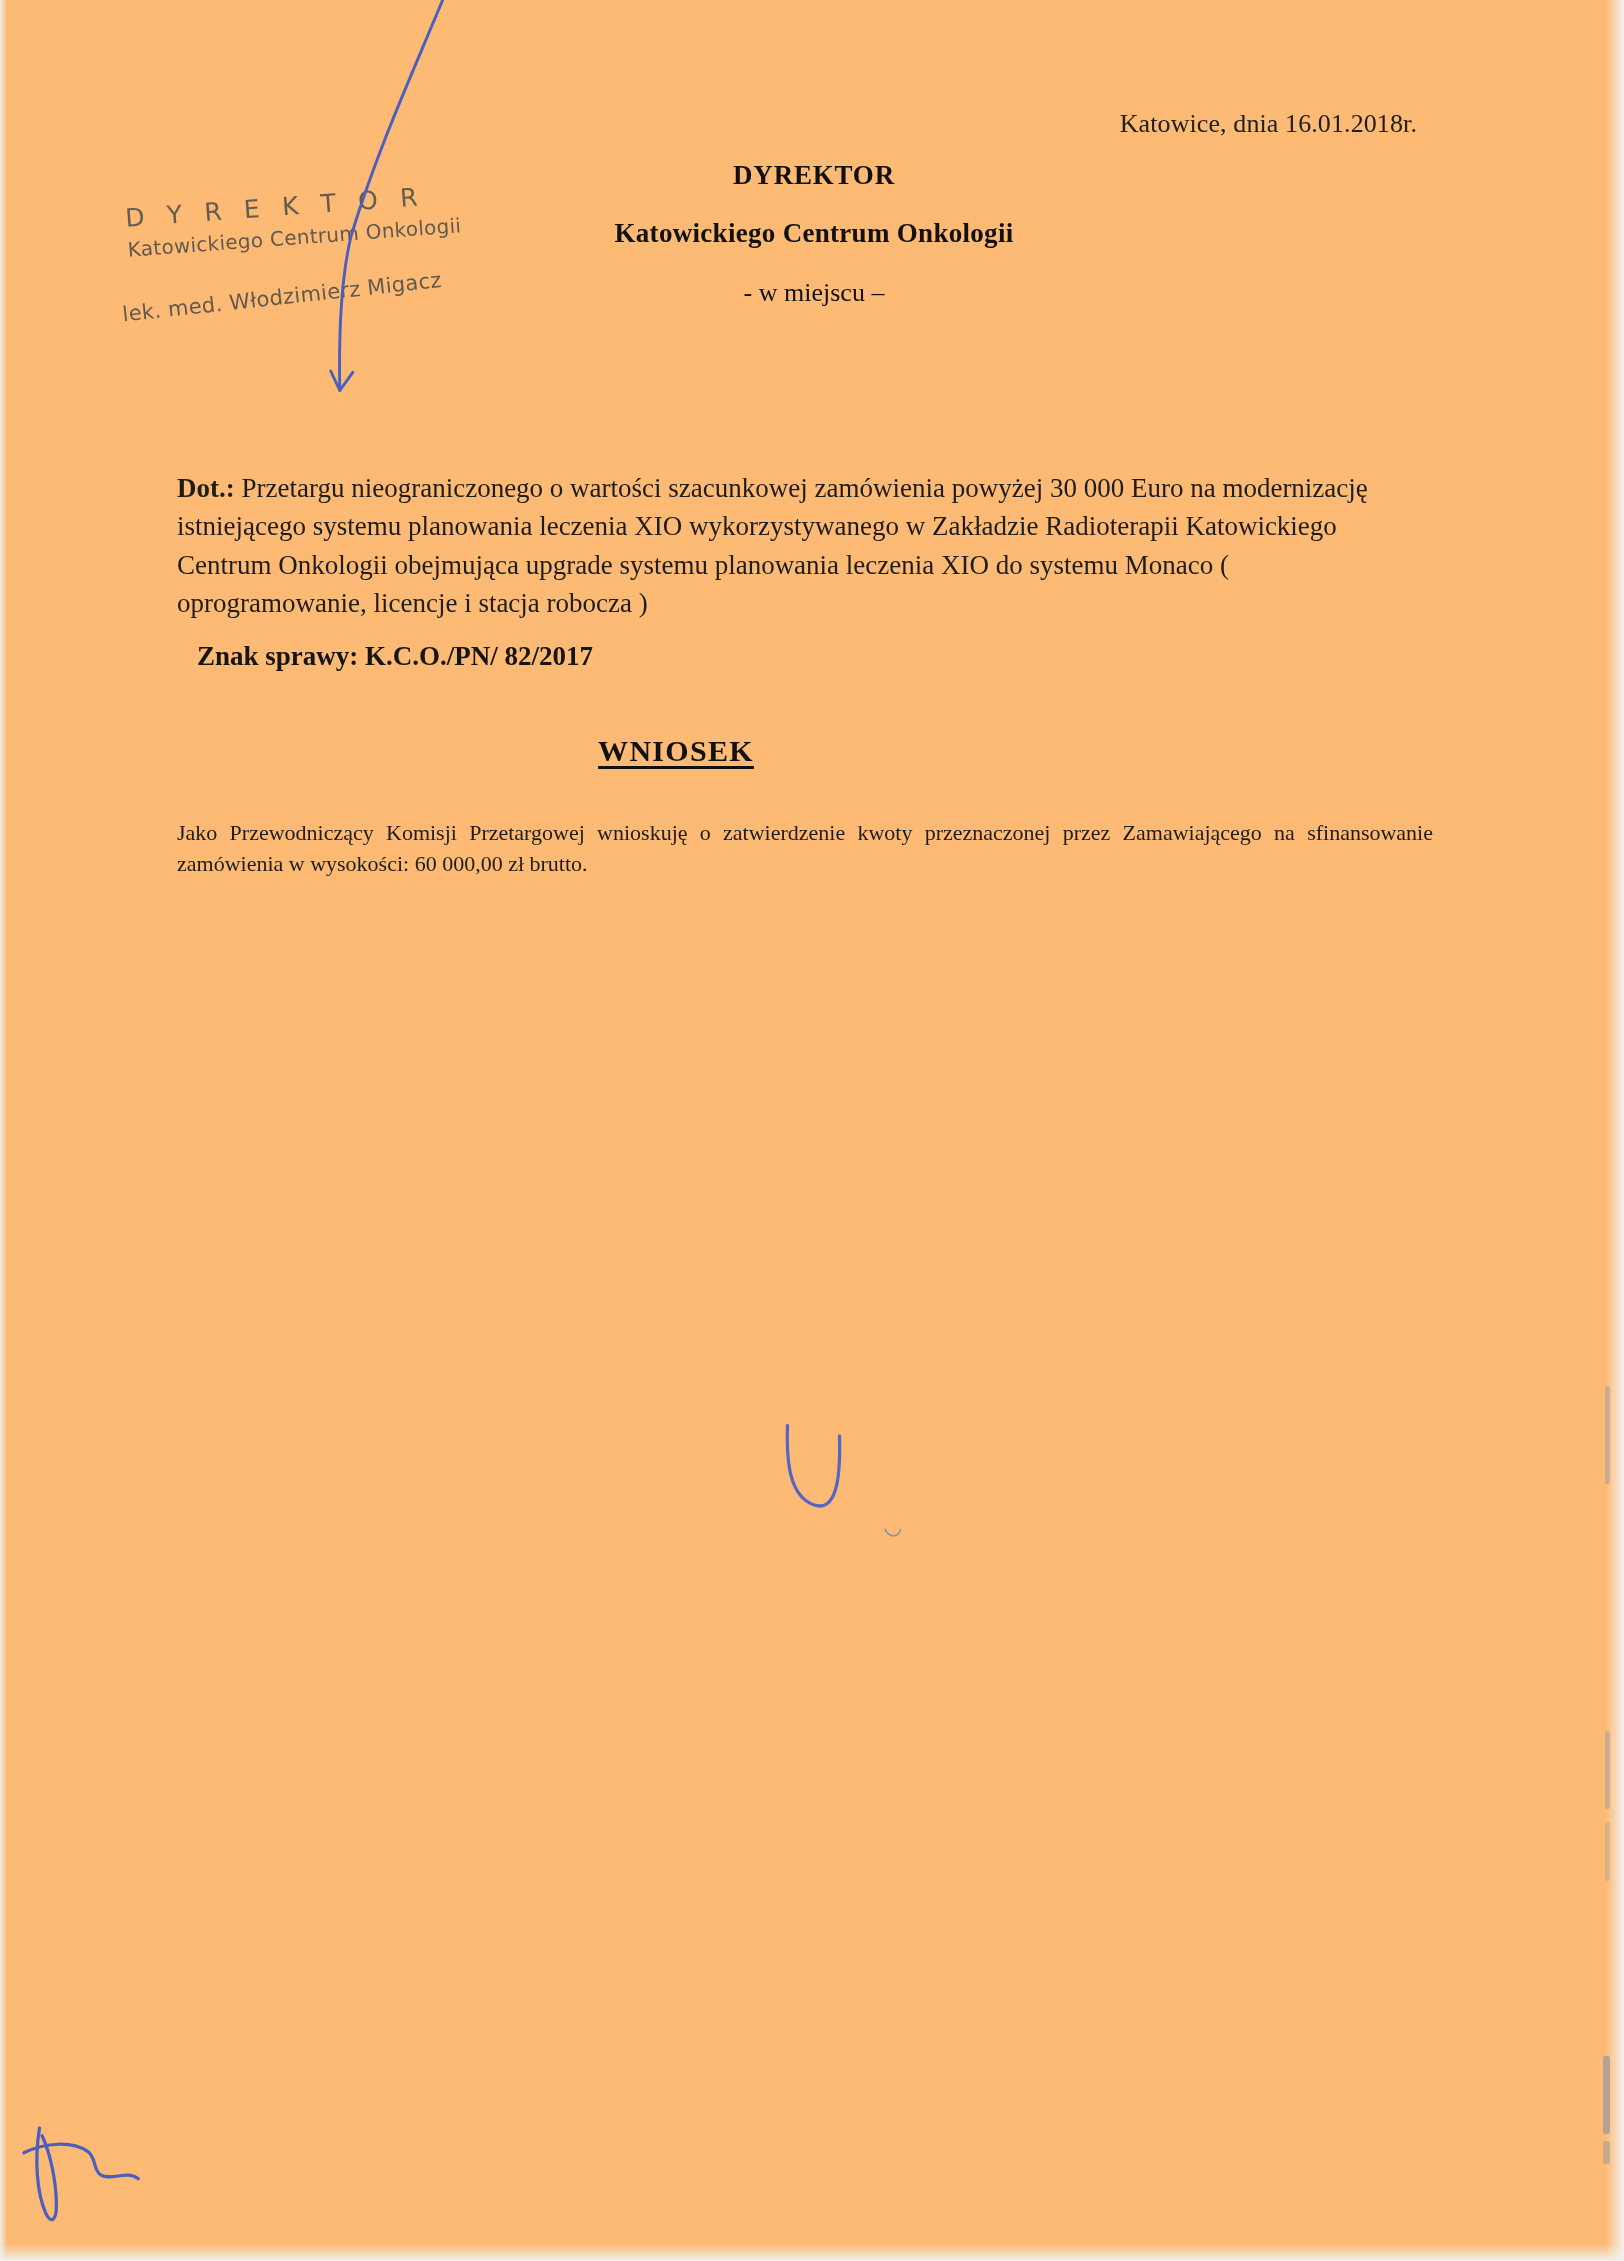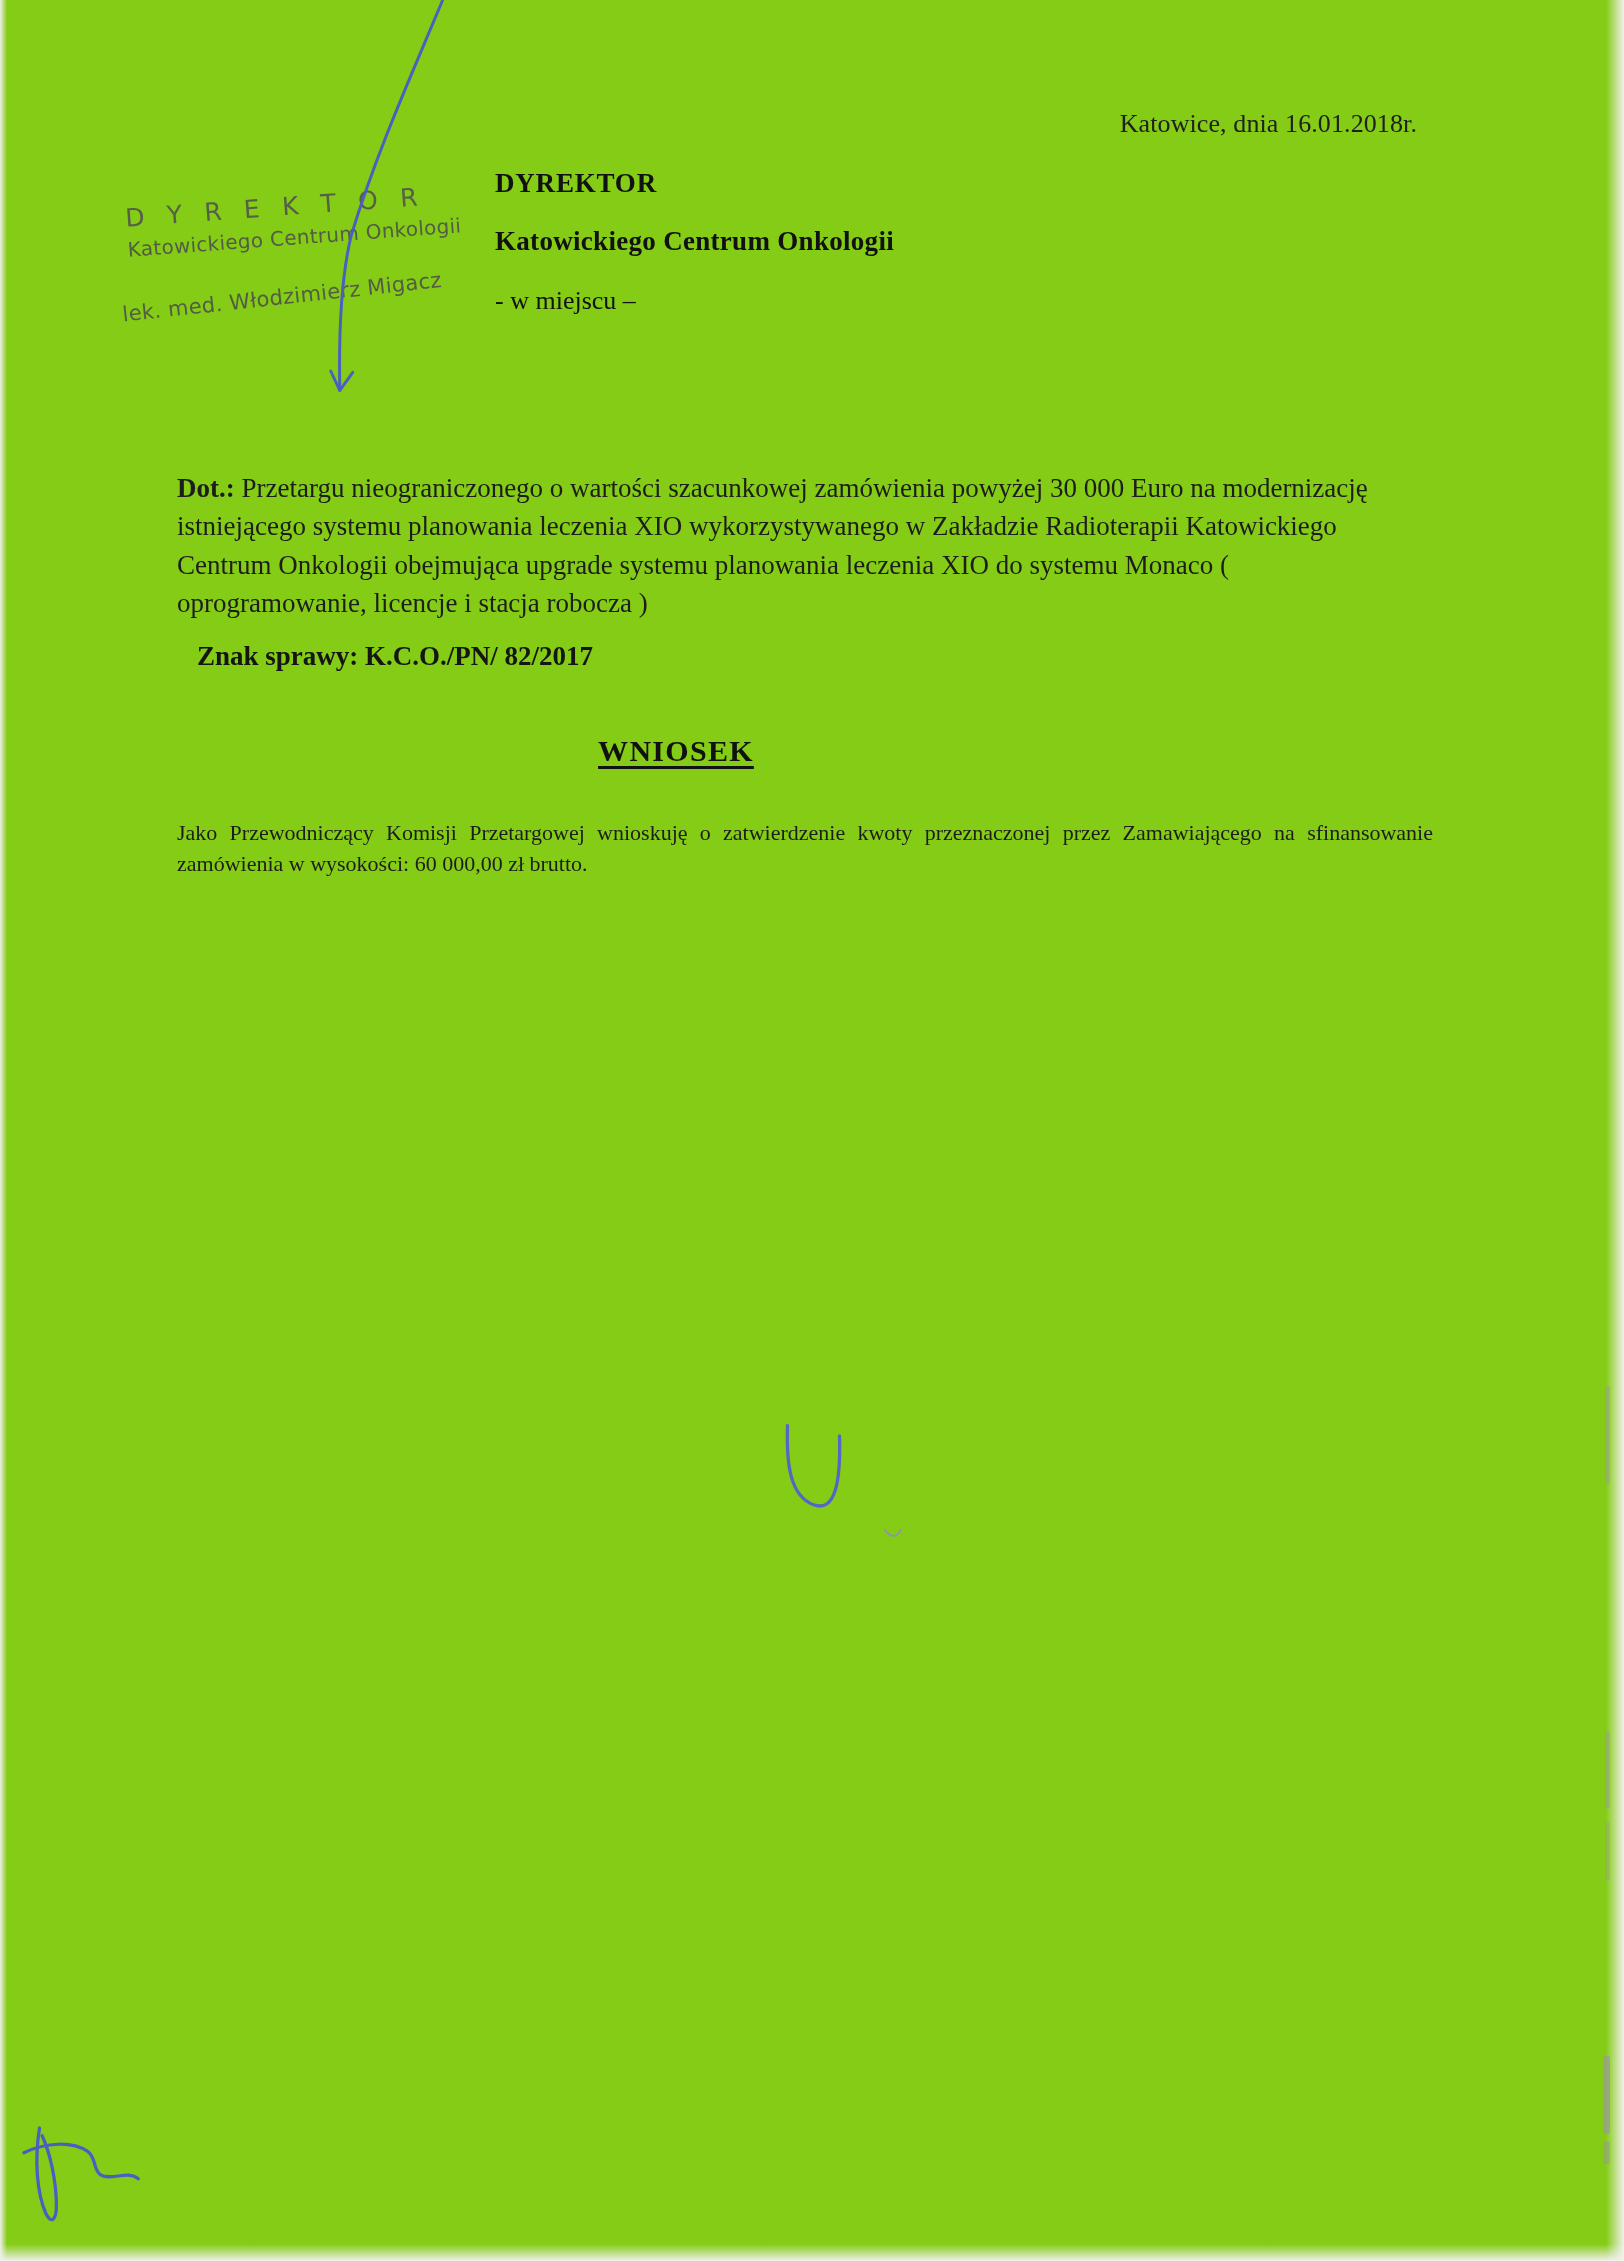--- a/index.html
+++ b/index.html
@@ -8,21 +8,21 @@
     background: #ffffff;
   }
   body {
     font-family: "Liberation Serif", serif;
     color: #1a1a1a;
   }
   .page {
     position: relative;
     width: 1624px;
     height: 2261px;
-    background: #84cc16;
+    background: #fdba74;
     overflow: hidden;
   }
   
   .scan-edge-left {
     position: absolute;
     top: 0; left: 0;
     width: 6.5px; height: 100%;
     background: linear-gradient(to right, #efeeea, rgba(255,255,255,0));
   }
   .scan-edge-bottom {
@@ -43,24 +43,24 @@
     position: absolute;
     top: 109px;
     right: 207px;
     font-size: 26px;
     letter-spacing: 0.1px;
     color: #20201f;
     white-space: nowrap;
   }
   .addressee {
     position: absolute;
-    top: 168px;
+    top: 160px;
     left: 495px;
     width: 638px;
-    text-align: left;
+    text-align: center;
   }
   .addressee .line1 {
     font-weight: bold;
     font-size: 27px;
     letter-spacing: 0.8px;
     color: #111;
   }
   .addressee .line2 {
     font-weight: bold;
     font-size: 27px;

